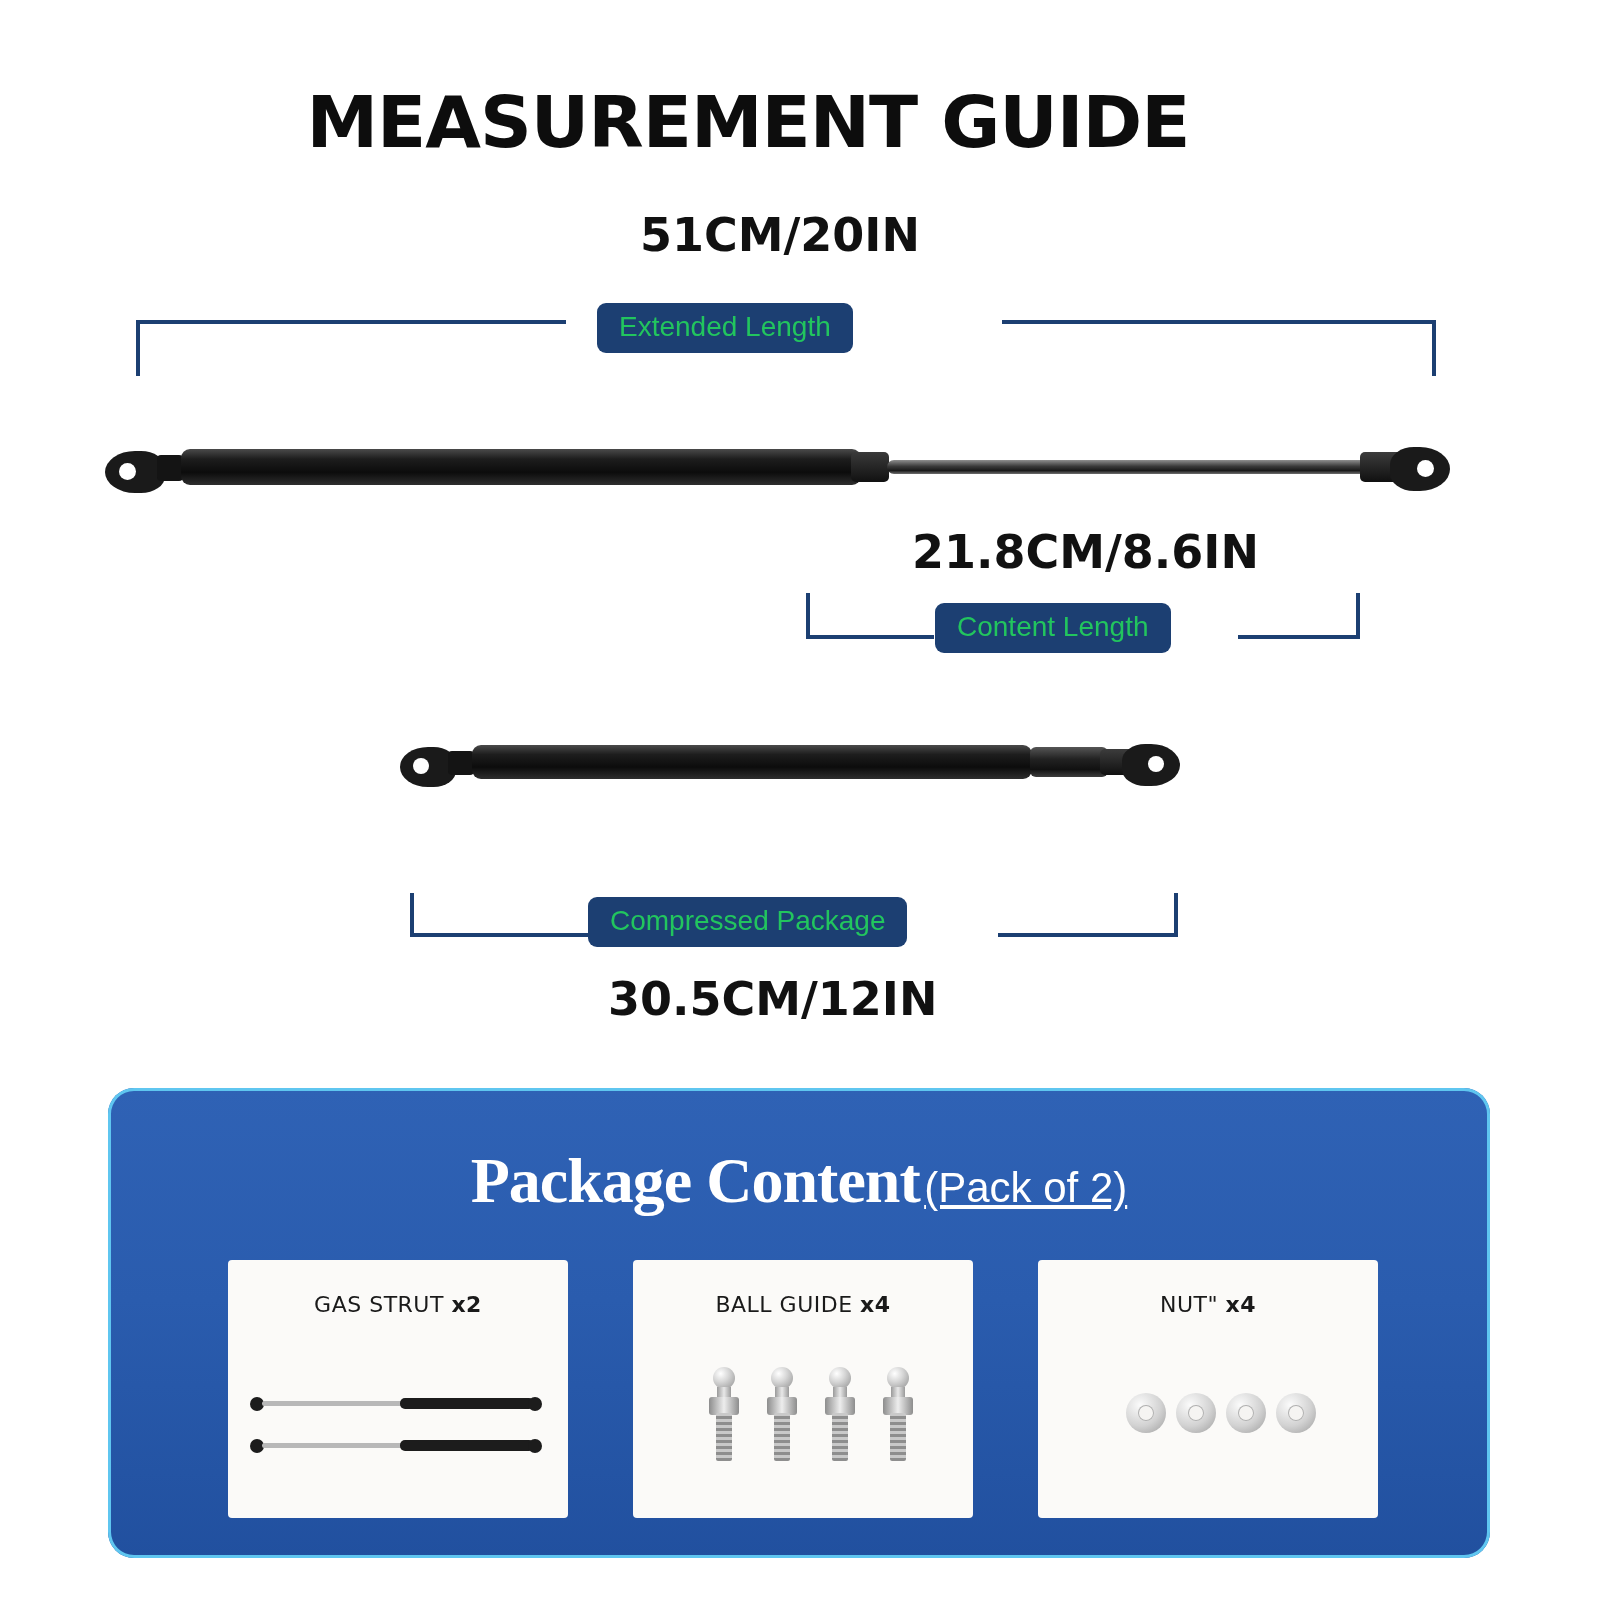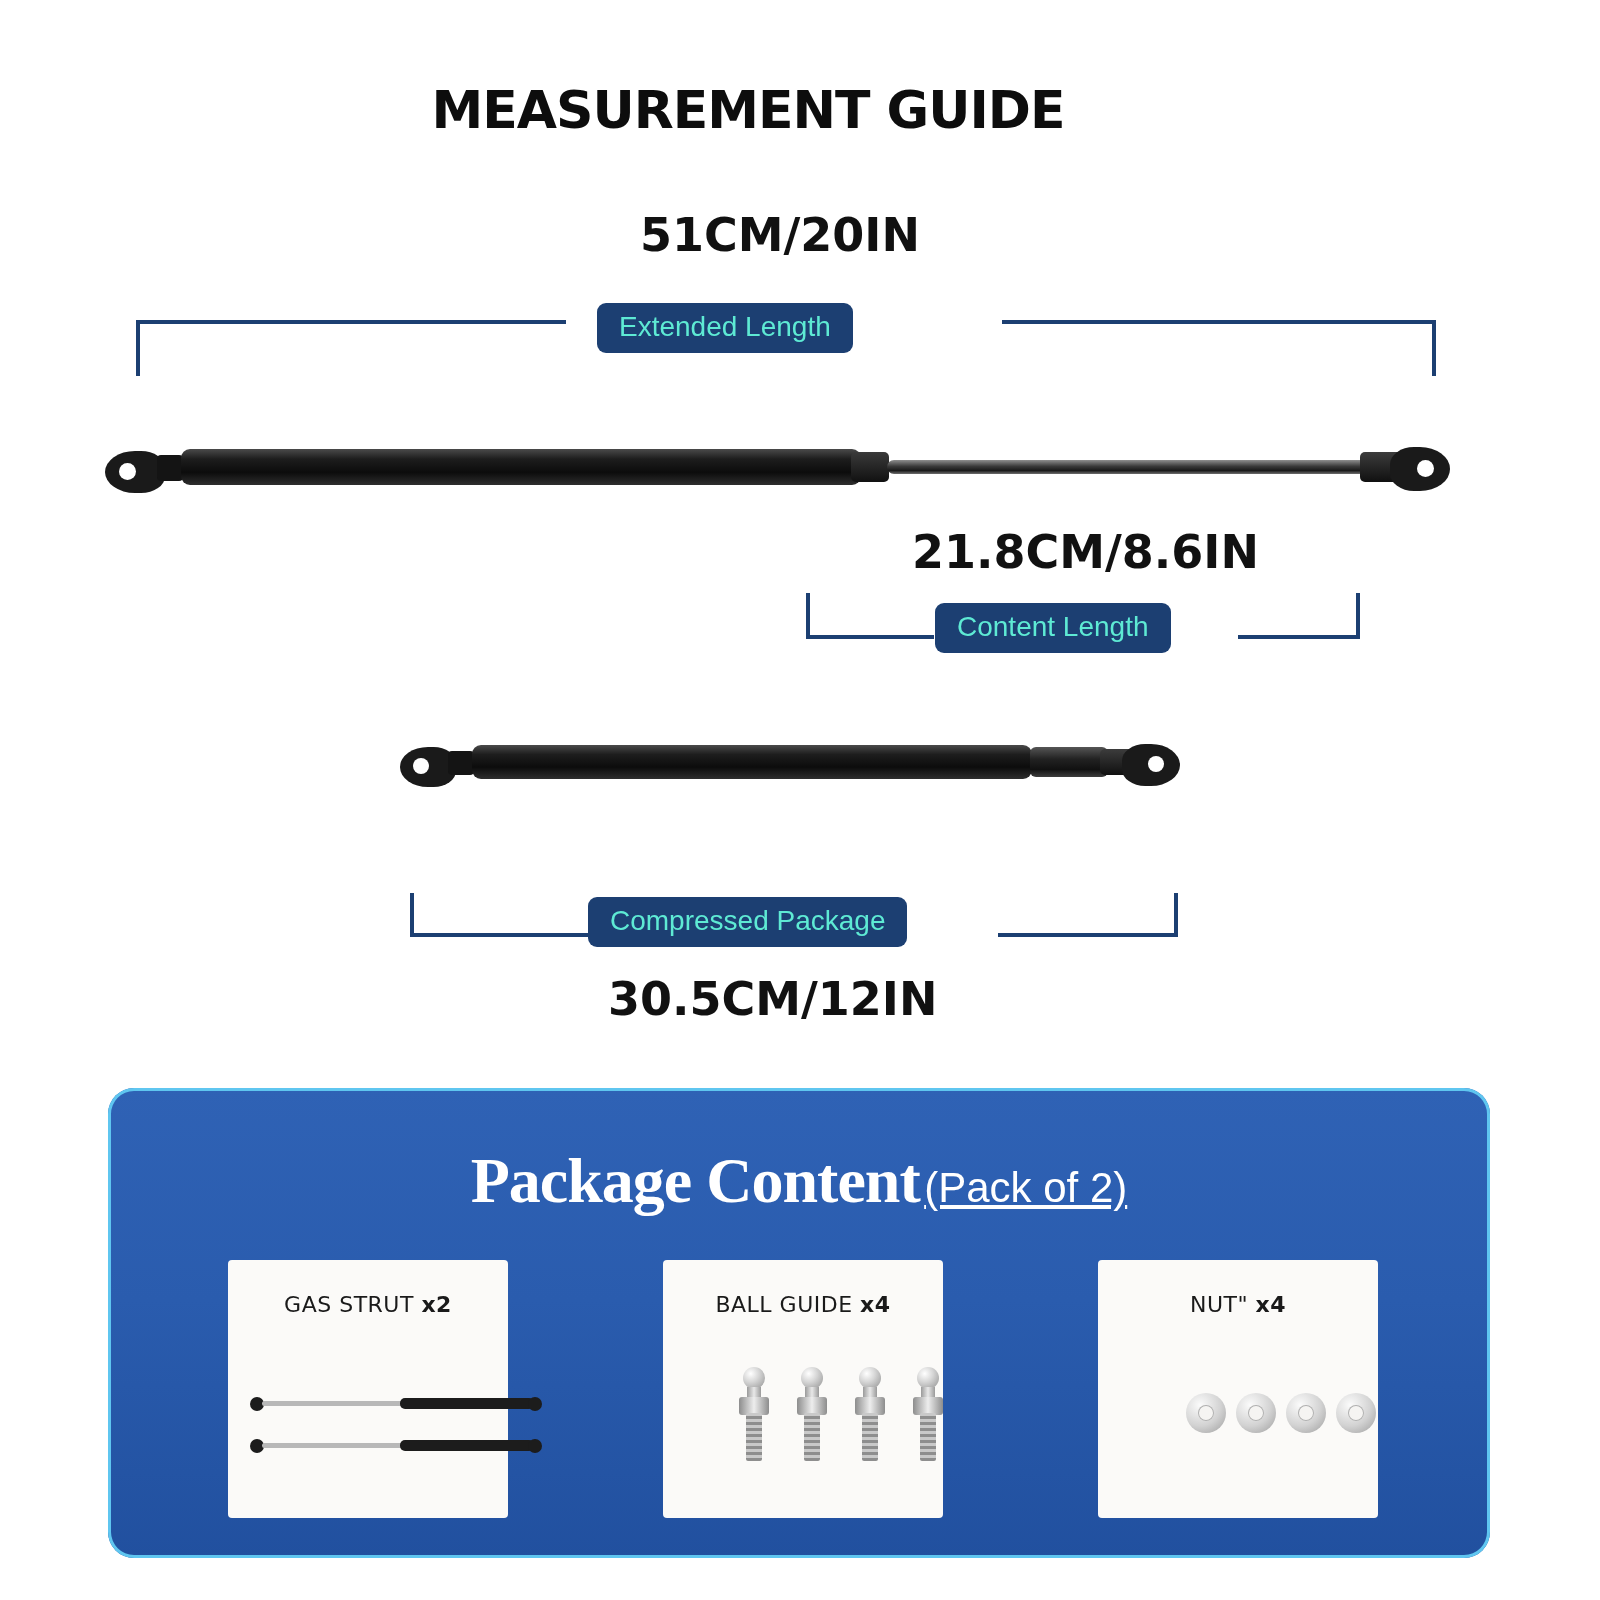--- a/index.html
+++ b/index.html
@@ -15,21 +15,21 @@
     overflow: hidden;
   }
 
   
   .title {
     position: absolute;
     top: 80px;
     left: 0;
     width: 1496px;
     text-align: center;
-    font-size: 52px;
+    font-size: 72px;
     font-weight: bold;
     letter-spacing: -1px;
     color: #0d0d0d;
     font-family: "DejaVu Sans", sans-serif;
   }
 
   
   .meas-num {
     position: absolute;
     font-size: 46px;
@@ -39,21 +39,21 @@
     white-space: nowrap;
   }
   #num-extended { top: 208px; left: 640px; }
   #num-travel   { top: 525px; left: 912px; }
   #num-compressed { top: 972px; left: 580px; margin-left: 28px; }
 
   
   .pill {
     position: absolute;
     background: #1c3f72;
-    color: #5eead4;
+    color: #22c55e;
     font-size: 28px;
     border-radius: 9px;
     padding: 10px 22px 12px 22px;
     white-space: nowrap;
     line-height: 1;
   }
   #pill-extended   { top: 303px; left: 597px; }
   #pill-travel     { top: 603px; left: 935px; }
   #pill-compressed { top: 897px; left: 588px; }
 
@@ -121,21 +121,21 @@
 
   .cards {
     position: absolute;
     top: 172px;
     left: 120px;
     width: 1150px;
     display: flex;
     justify-content: space-between;
   }
   .card {
-    width: 280px;
+    width: 340px;
     height: 258px;
     background: #fbfaf8;
     border-radius: 4px;
     position: relative;
   }
   .card-label {
     position: absolute;
     top: 32px;
     left: 0;
     width: 100%;

